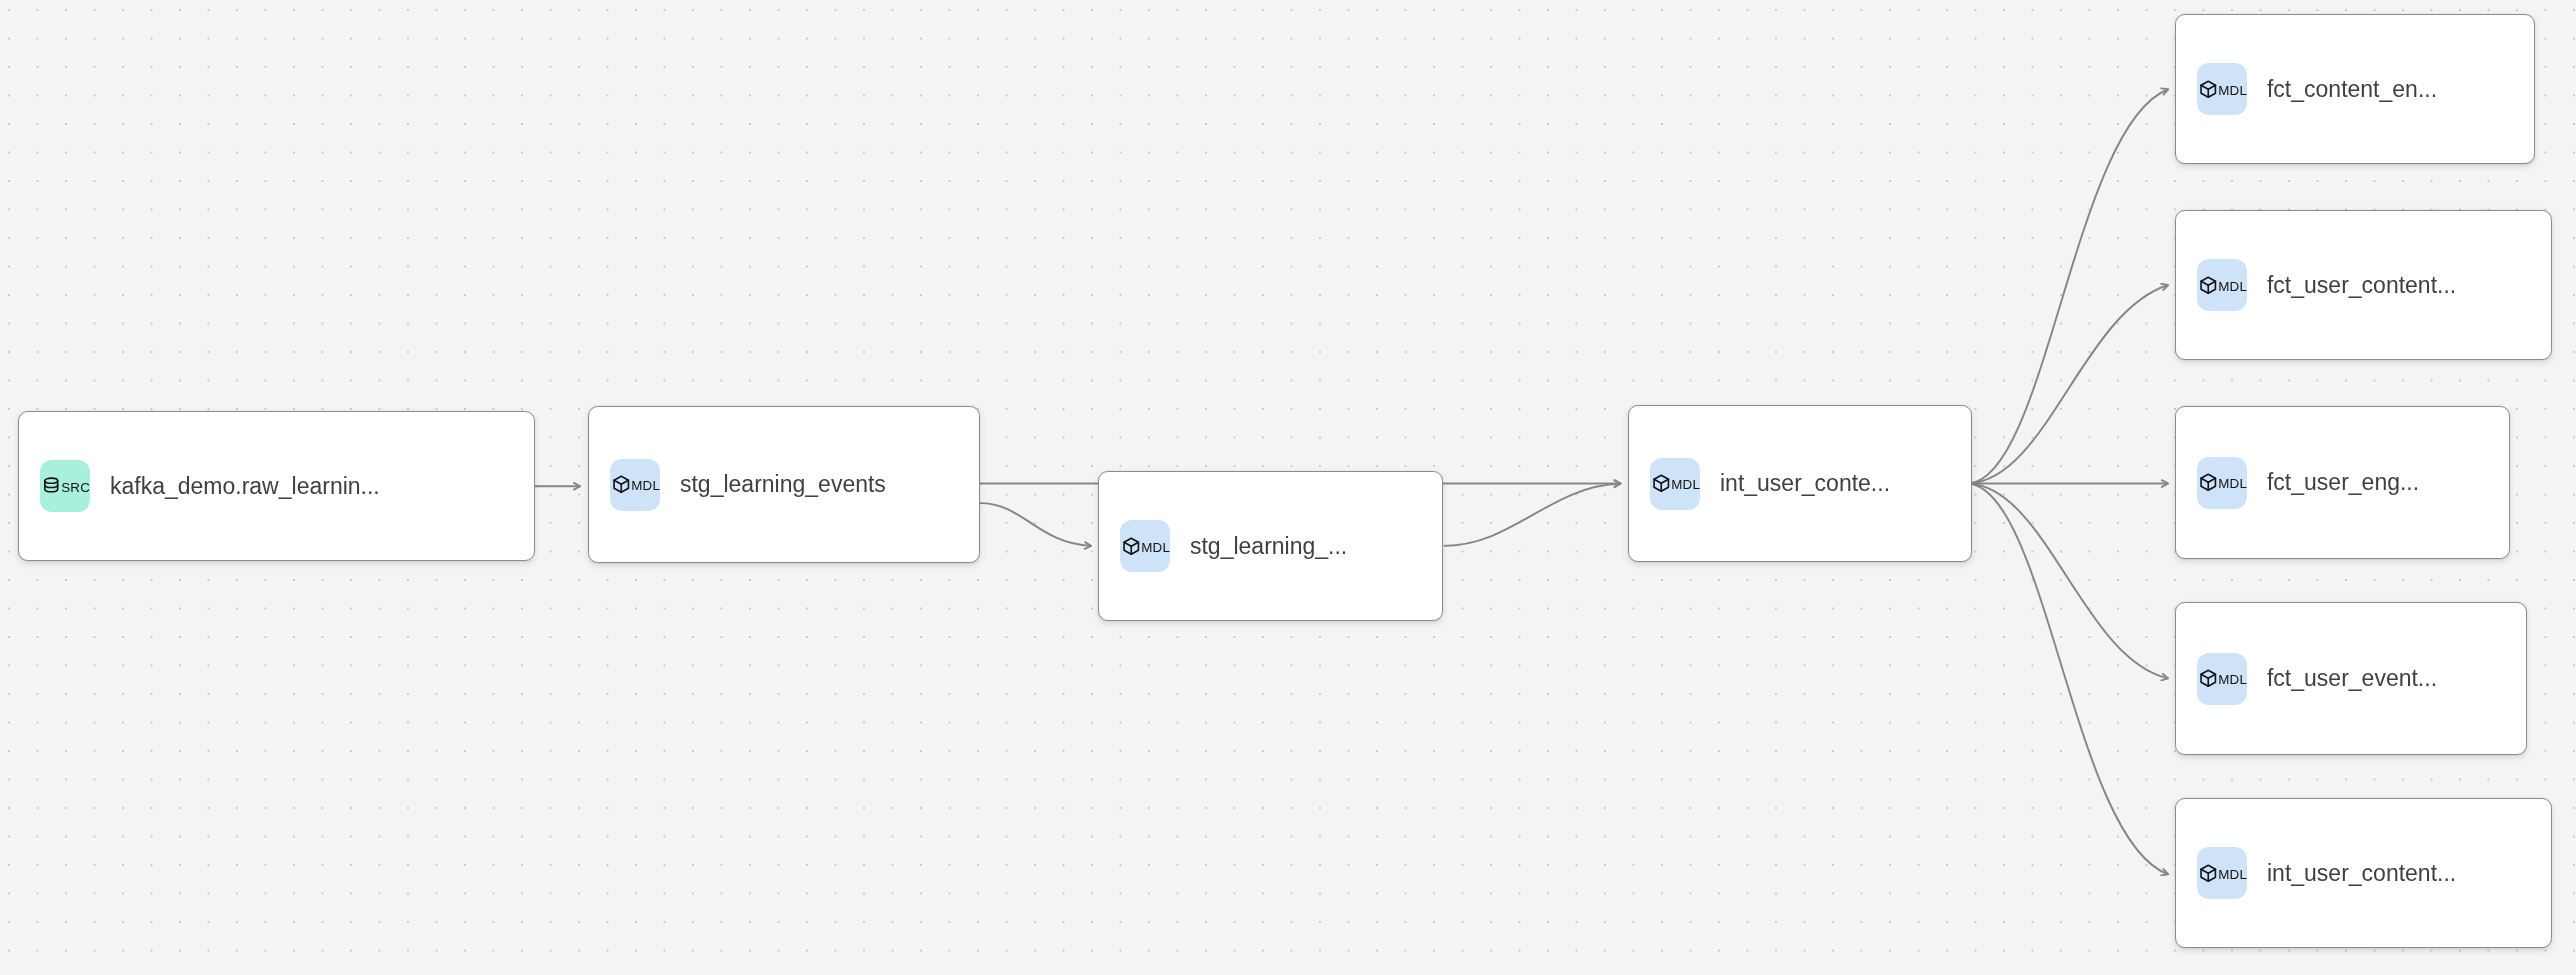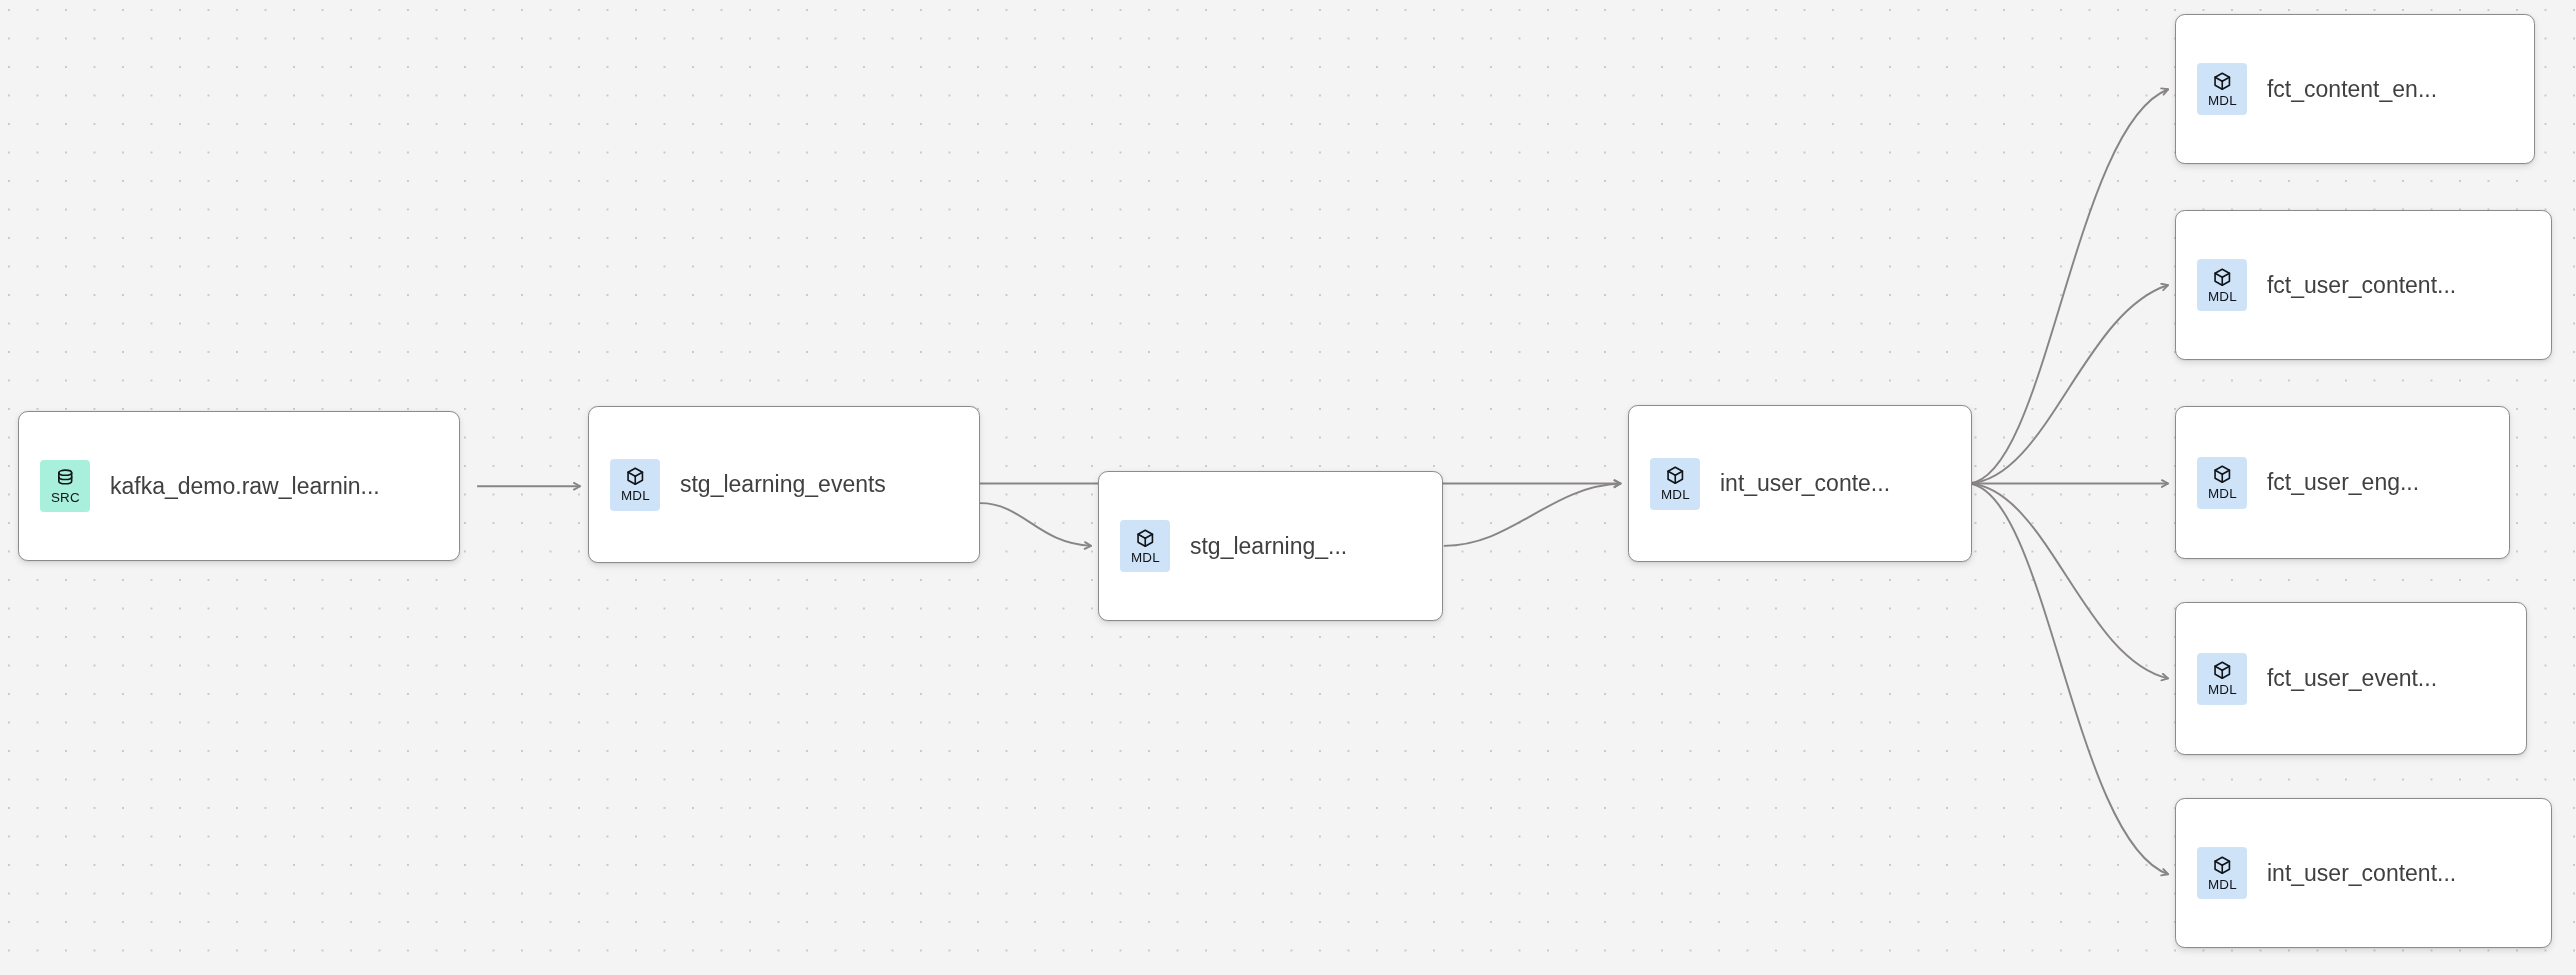--- a/index.html
+++ b/index.html
@@ -40,23 +40,23 @@
     border: 1.4px solid #8b8b8b;
     border-radius: 9.8px;
     box-shadow: 0 2.7px 6.2px rgba(0, 0, 0, 0.11), 0 0.9px 1.8px rgba(0, 0, 0, 0.06);
     z-index: 2;
   }
 
   .badge {
     flex: 0 0 auto;
     width: 50px;
     height: 52px;
-    border-radius: 4px;
+    border-radius: 12px;
     display: flex;
-    flex-direction: column;
+    flex-direction: row;
     align-items: center;
     justify-content: center;
     margin-left: 21.4px;
   }
   .badge.src { background: #a9f0dc; }
   .badge.mdl { background: #cfe3f8; }
 
   .badge svg {
     display: block;
     width: 20.5px;
@@ -102,21 +102,21 @@
       <path d="M 1622 613 C 1700 613, 1740 546, 1821 543"></path>
 
       <path d="M 2212 543 C 2300 535, 2330 140, 2436 100"></path>
       <path d="M 2212 543 C 2300 538, 2340 350, 2436 320"></path>
       <path d="M 2212 543 L 2436 543"></path>
       <path d="M 2212 543 C 2300 548, 2340 740, 2436 762"></path>
       <path d="M 2212 543 C 2300 552, 2330 945, 2436 982"></path>
     </g>
   </svg>
 
-  <div class="node" style="left:18px; top:411px; width:442px; height:150px;">
+  <div class="node" style="left:18px; top:411px; width:517px; height:150px;">
     <div class="badge src">
       <svg viewBox="0 0 24 24" fill="none" stroke="#111418" stroke-width="1.9" stroke-linecap="round" stroke-linejoin="round">
         <ellipse cx="12" cy="5.5" rx="7.5" ry="3"></ellipse>
         <path d="M4.5 5.5 v5 c0 1.66 3.36 3 7.5 3 s7.5 -1.34 7.5 -3 v-5"></path>
         <path d="M4.5 10.5 v5 c0 1.66 3.36 3 7.5 3 s7.5 -1.34 7.5 -3 v-5"></path>
       </svg>
       <span class="badge-text">SRC</span>
     </div>
     <div class="node-label">kafka_demo.raw_learnin...</div>
   </div>

